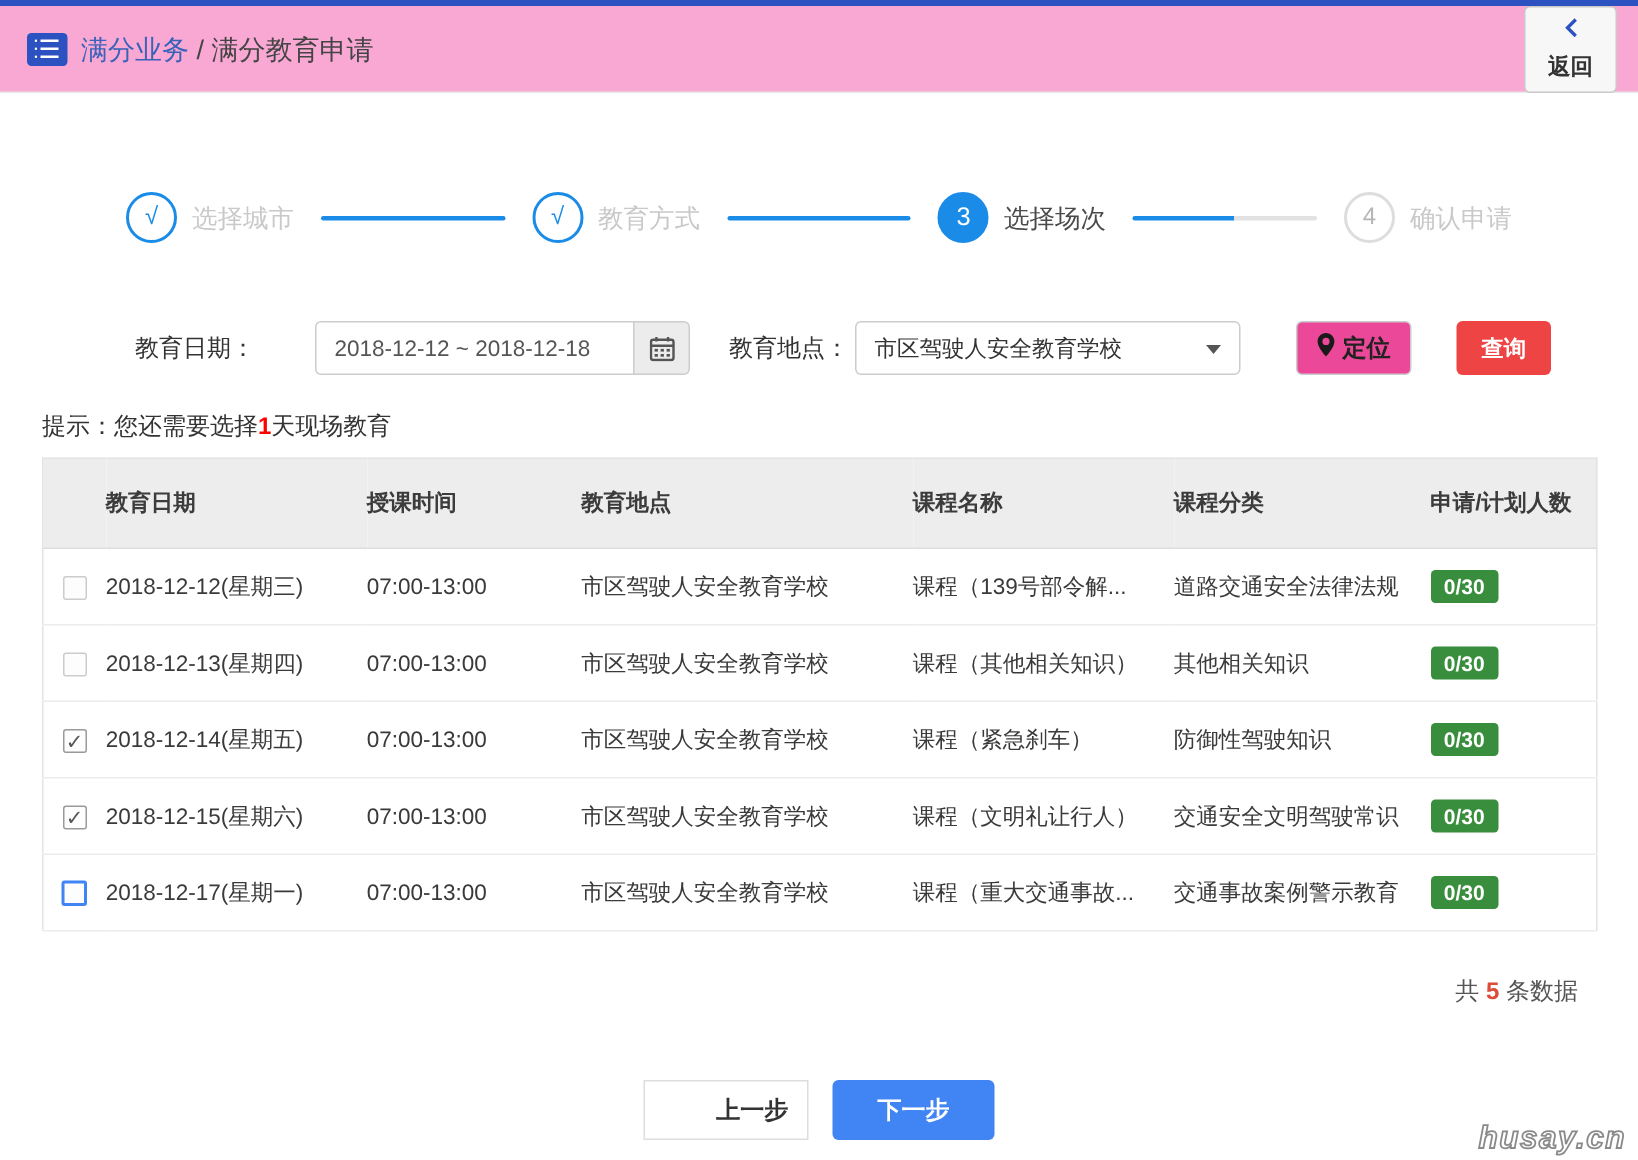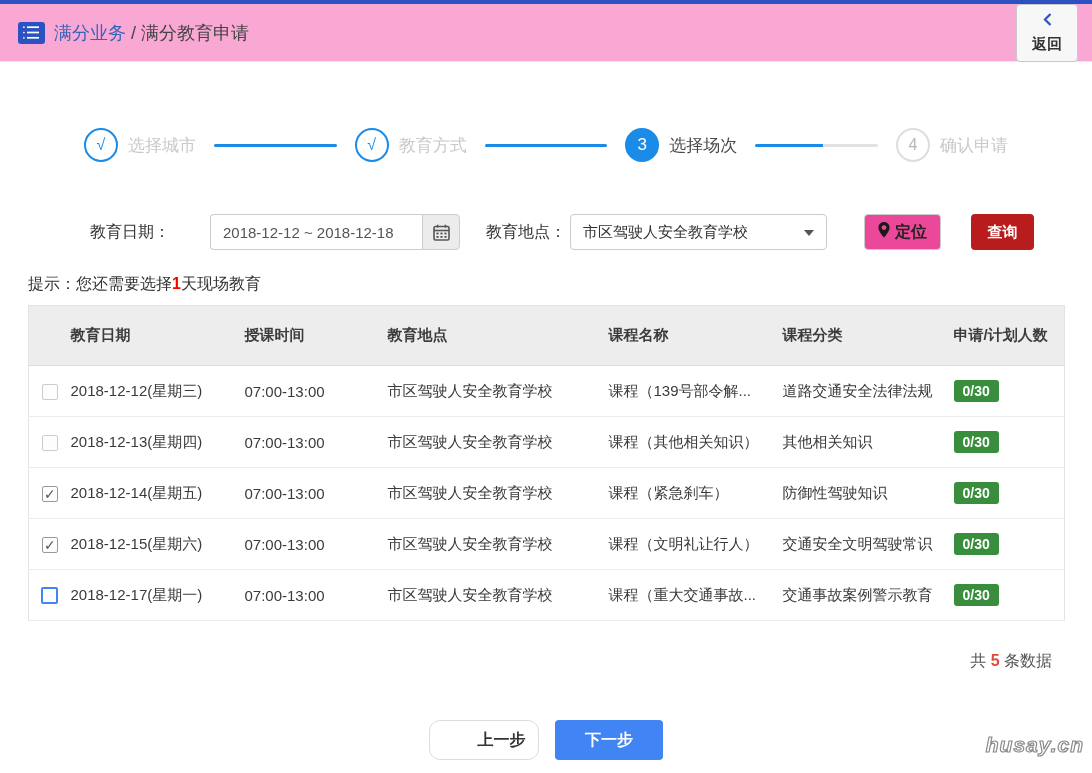--- a/index.html
+++ b/index.html
@@ -65,21 +65,21 @@
     position:absolute; right:12px; top:15px; width:0; height:0;
     border-left:5px solid transparent; border-right:5px solid transparent;
     border-top:6px solid #555;
   }
   .locate-btn {
     margin-left:37px; height:36px; padding:0 13px; background:#ec4899;
     border:1px solid #ccc; border-radius:4px; display:flex; align-items:center; gap:5px;
     font-size:16px; font-weight:bold; color:#222; cursor:pointer;
   }
   .search-btn {
-    margin-left:30px; height:36px; width:63px; background:#b91c1c; color:#fff;
+    margin-left:30px; height:36px; width:63px; background:#ef4444; color:#fff;
     border:none; border-radius:4px; font-size:15px; font-weight:bold; cursor:pointer;
     font-family:inherit;
   }
   
   .hint { margin:24px 0 10px 28px; font-size:16px; color:#333; }
   .hint .hl { color:#f00; font-weight:bold; }
   
   .grid { margin:0 28px; width:1036px; border:1px solid #e3e3e3; border-collapse:collapse; table-layout:fixed; }
   .grid th {
     background:#ededed; height:60px; text-align:left; font-size:15px; color:#3c3c3c;
@@ -102,29 +102,29 @@
   .cb.focus { border:2px solid #4184f3; width:17px; height:17px; }
   .badge {
     display:inline-block; background:#388e3c; color:#fff; font-weight:bold; font-size:14px;
     padding:4px 9px; border-radius:3px; line-height:1;
   }
   
   .total { text-align:right; margin:30px 40px 0 0; font-size:16px; color:#555; }
   .total .num { color:#dd4b39; font-weight:bold; }
   .actions { display:flex; justify-content:center; gap:16px; margin-top:48px; }
   .btn-prev {
-    width:110px; height:40px; background:#fff; border:1px solid #ddd; border-radius:11px;
+    width:110px; height:40px; background:#fff; border:1px solid #ddd; border-radius:0;
     font-size:16px; font-weight:bold; color:#333; cursor:pointer; font-family:inherit;padding-left:35px;
   }
   .btn-next {
     width:108px; height:40px; background:#4184f3; border:none; border-radius:4px;
     font-size:16px; font-weight:bold; color:#fff; cursor:pointer; font-family:inherit;
   }
   .watermark {
-    position:absolute; right:8px; bottom:16px; font-size:21px; font-weight:bold; font-style:italic;
+    position:absolute; right:8px; bottom:2px; font-size:21px; font-weight:bold; font-style:italic;
     color:#fff; -webkit-text-stroke:1.2px #8a8a8a; letter-spacing:1px;
   }
 </style>
 </head>
 <body>
 
 <div class="topline"></div>
 
 <div class="header">
   <span class="hdr-icon">

